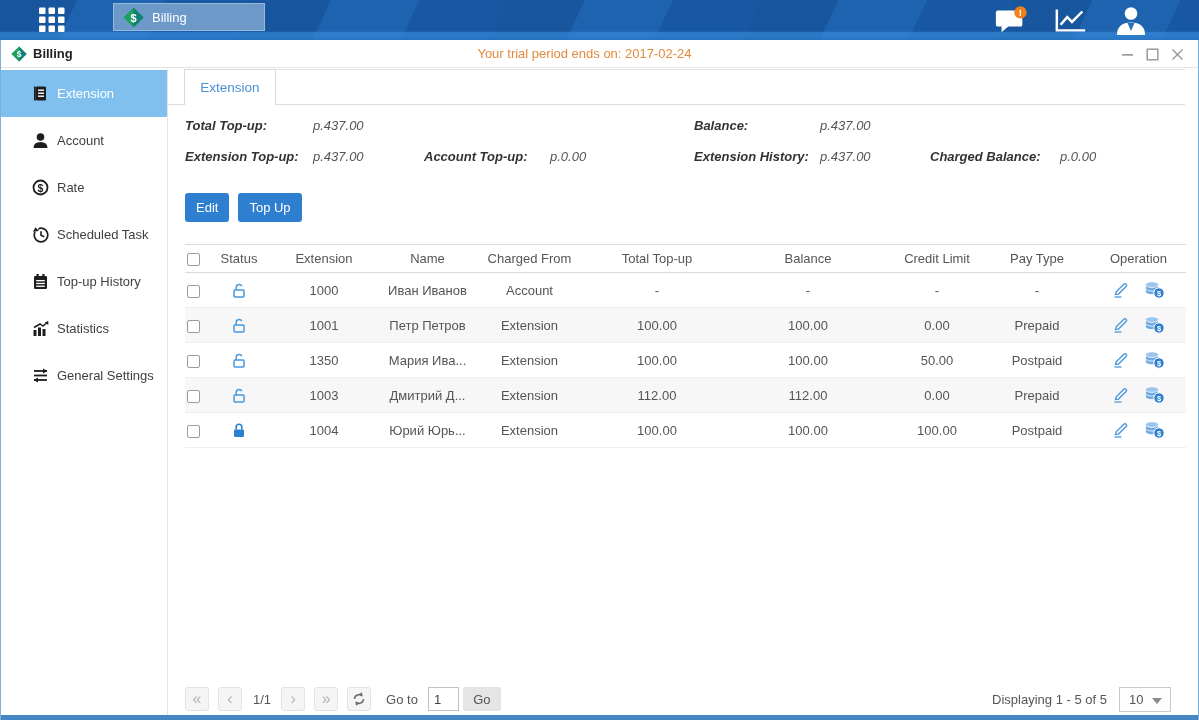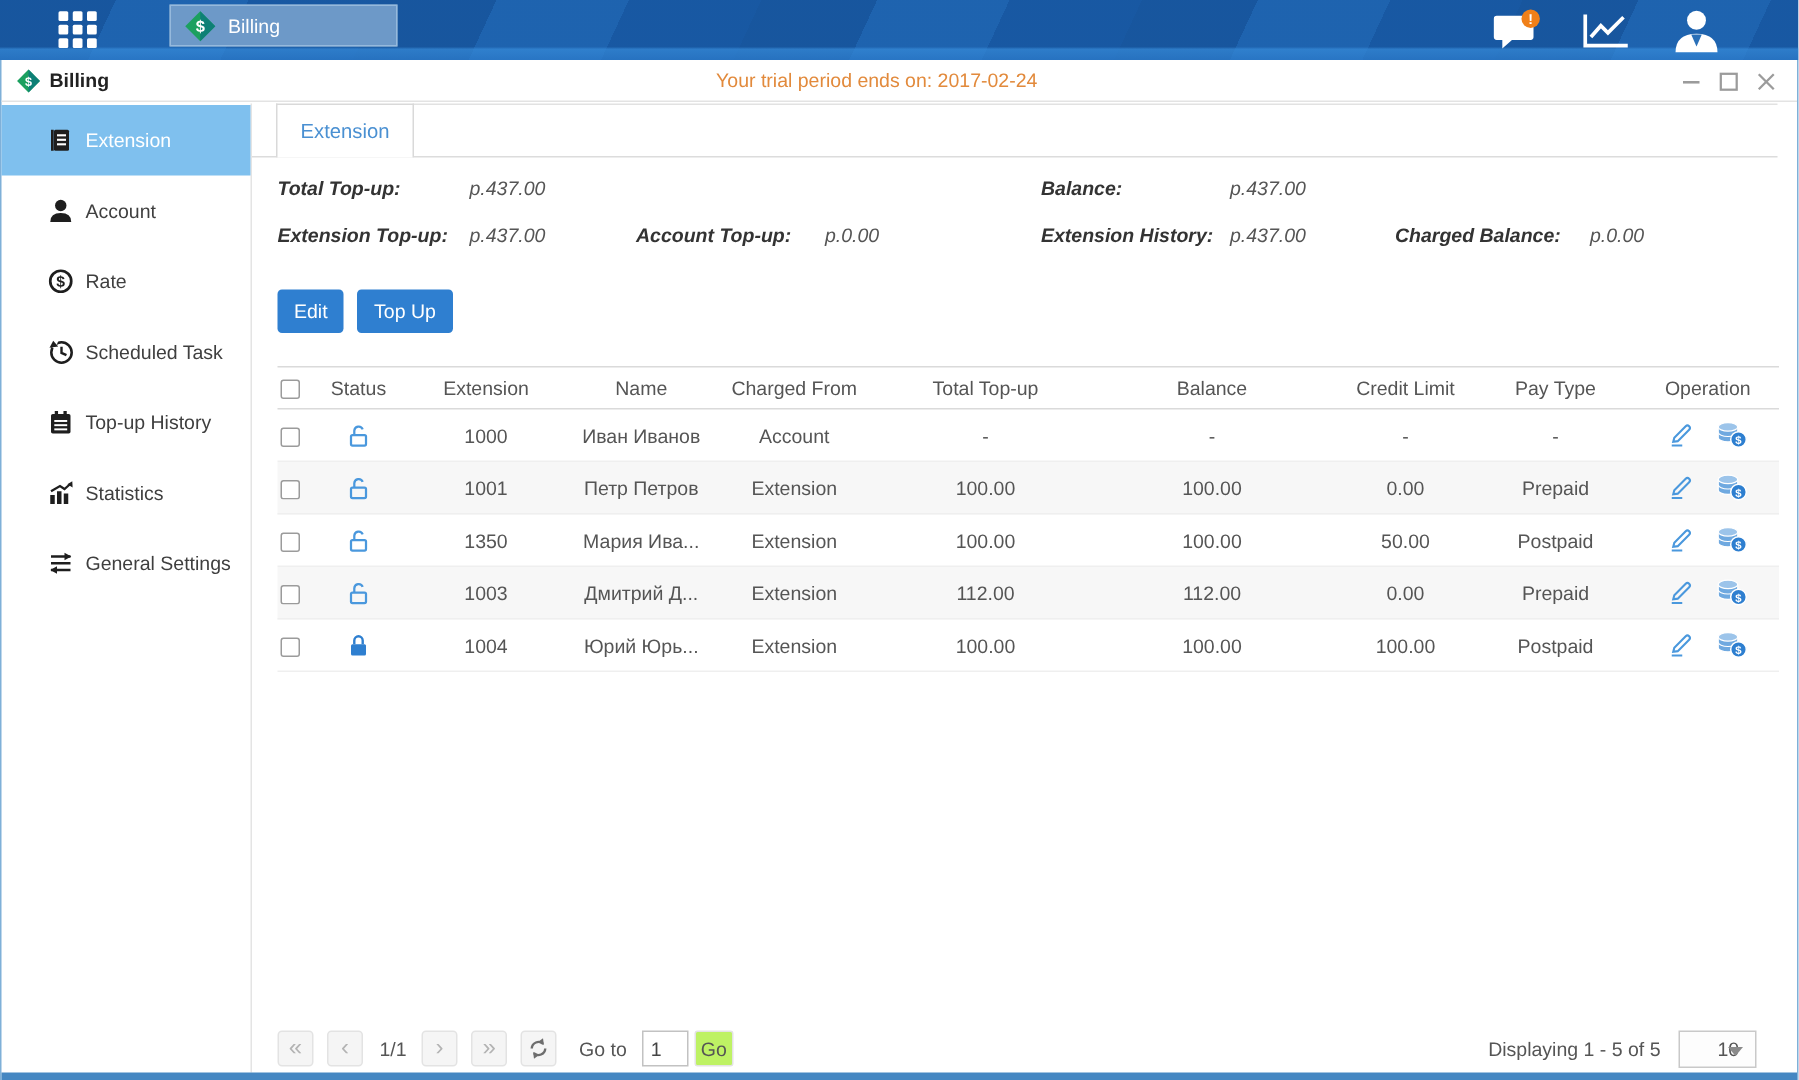--- a/index.html
+++ b/index.html
@@ -57,23 +57,23 @@
   .opcell { display:flex; align-items:center; justify-content:center; gap:14px; }
   .opcell span { display:flex; }
   .statcell span { display:inline-flex; vertical-align:middle; }
 
   .pager { position:absolute; bottom:2px; left:17px; right:27px; height:28px; display:flex; align-items:center; font-size:13px; color:#555; }
   .pbtn { width:24px; height:24px; background:#f5f5f5; border:1px solid #e3e3e3; border-radius:3px; display:flex; align-items:center; justify-content:center; color:#b3b3b3; font-size:16px; margin-right:9px; }
   .pbtn svg { display:block; }
   .pageinfo { margin:0 10px 0 2px; color:#555; }
   .goto-label { margin:0 10px 0 6px; }
   .goto-input { width:31px; height:24px; border:1px solid #c2c2c2; font-size:13px; color:#444; padding-left:5px; font-family:"Liberation Sans",sans-serif; }
-  .go-btn { width:26px; height:24px; background:#bef264; border:1px solid #e3e3e3; border-radius:2px; color:#555; font-size:13px; margin-left:4px; display:flex; align-items:center; justify-content:center; }
+  .go-btn { width:38px; height:24px; background:#e5e5e5; border:1px solid #e3e3e3; border-radius:2px; color:#555; font-size:13px; margin-left:4px; display:flex; align-items:center; justify-content:center; }
   .pager-right { margin-left:auto; display:flex; align-items:center; }
-  .pagesize { width:52px; height:25px; border:1px solid #c9c9c9; background:#fdfdfd; margin-left:12px; position:relative; display:flex; align-items:center; padding-left:25px; color:#555; }
+  .pagesize { width:52px; height:25px; border:1px solid #c9c9c9; background:#fdfdfd; margin-left:12px; position:relative; display:flex; align-items:center; padding-left:9px; color:#555; }
   .pagesize::after { content:''; position:absolute; right:8px; top:10px; border-left:5px solid transparent; border-right:5px solid transparent; border-top:6px solid #8a8a8a; }
 </style>
 </head>
 <body>
 
 <div class="topbar">
   <div class="grid-btn">
       <svg width="31" height="29" viewBox="0 0 31 29">
         <rect x="2" y="1.5" width="6.5" height="6.5" rx="1" fill="#fff"></rect>
         <rect x="11.5" y="1.5" width="6.5" height="6.5" rx="1" fill="#fff"></rect>

